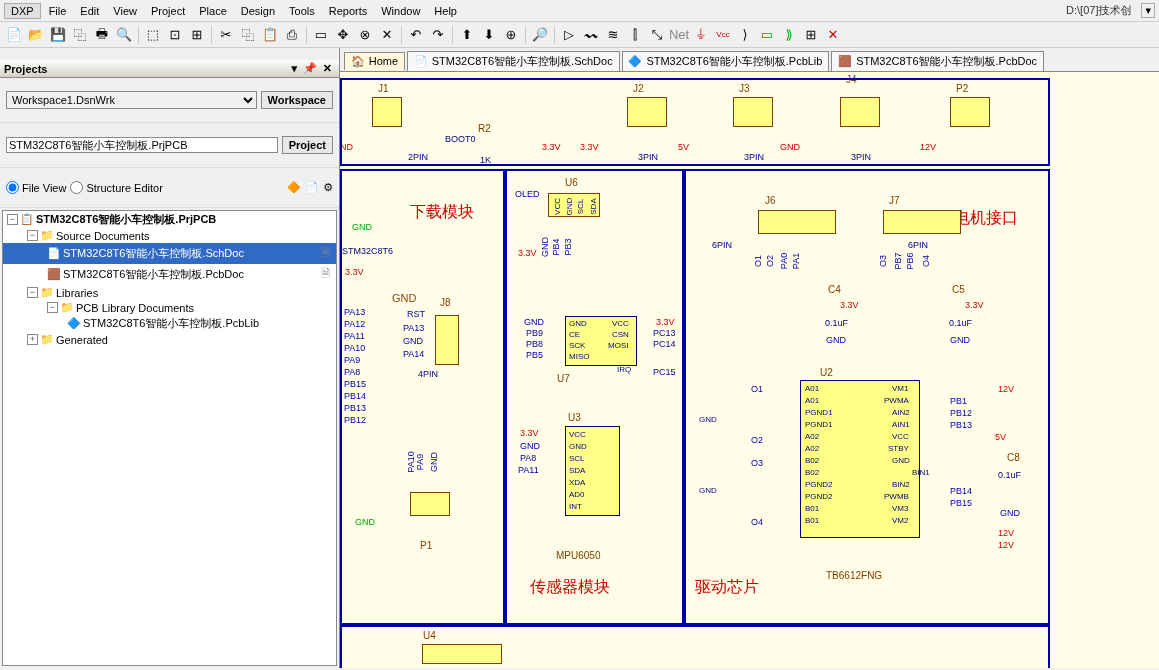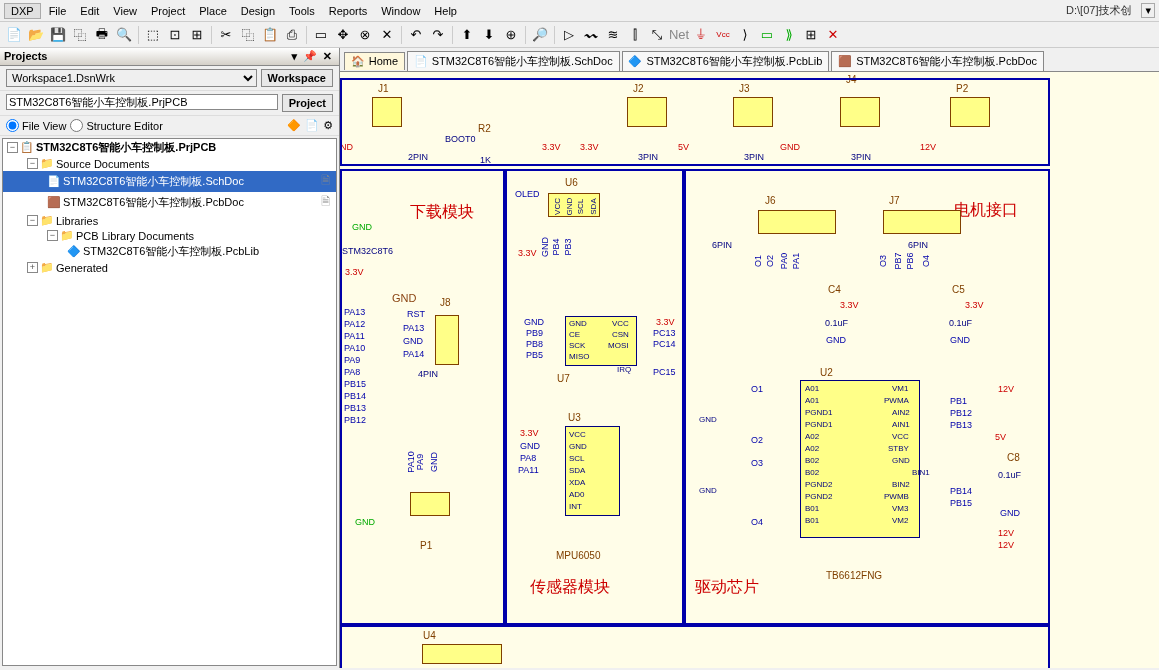--- a/index.html
+++ b/index.html
@@ -11,24 +11,24 @@
 .menubar .path { margin-left: auto; color: #333; padding-right: 4px; }
 .menubar .arrow { border: 1px solid #aaa; padding: 0 3px; margin-left: 4px; }
 
 .toolbar { background: #f0f0f0; padding: 2px 4px; display: flex; gap: 2px; border-bottom: 1px solid #ccc; height: 26px; align-items: center; }
 .toolbar .tb-btn { width: 20px; height: 20px; display: flex; align-items: center; justify-content: center; border: 1px solid transparent; cursor: pointer; font-size: 13px; }
 .toolbar .sep { width: 1px; height: 18px; background: #ccc; margin: 0 2px; }
 
 .main-area { display: flex; height: 620px; }
 
 .panel { width: 340px; background: #f0f0f0; border-right: 1px solid #888; display: flex; flex-direction: column; }
-.panel-header { background: linear-gradient(#ffffff, #d4d0c8); padding: 2px 4px; font-weight: bold; border-bottom: 1px solid #888; display: flex; align-items: flex-start; }
+.panel-header { background: linear-gradient(#ffffff, #d4d0c8); padding: 2px 4px; font-weight: bold; border-bottom: 1px solid #888; display: flex; align-items: center; margin-top: 12px; }
 .panel-header .spacer { flex: 1; }
 .panel-header .btn { padding: 0 3px; cursor: pointer; }
-.panel-row { padding: 3px 6px; display: flex; gap: 4px; align-items: flex-start; border-bottom: 1px solid #ddd; }
+.panel-row { padding: 13px 6px; display: flex; gap: 4px; align-items: center; border-bottom: 1px solid #ddd; }
 .panel-row input[type=text] { flex: 1; border: 1px solid #888; padding: 1px 2px; font-size: 11px; }
 .panel-row select { flex: 1; border: 1px solid #888; padding: 1px; font-size: 11px; }
 .panel-row button { border: 1px solid #888; background: #e8e8e8; padding: 2px 6px; cursor: pointer; font-weight: bold; }
 .panel-row label { display: flex; align-items: center; gap: 3px; }
 
 .tree { flex: 1; background: #fff; border: 1px solid #888; margin: 2px; overflow: auto; font-size: 11px; }
 .tree-item { padding: 1px 2px; display: flex; align-items: center; gap: 2px; white-space: nowrap; }
 .tree-item.l1 { padding-left: 4px; }
 .tree-item.l2 { padding-left: 24px; }
 .tree-item.l3 { padding-left: 44px; }
@@ -248,21 +248,21 @@
 
       <div class="sch-section" style="left:0px;top:6px;width:710px;height:88px"></div>
       <div class="sch-section" style="left:0px;top:97px;width:165px;height:456px"></div>
       <div class="sch-section" style="left:165px;top:97px;width:179px;height:456px"></div>
       <div class="sch-section" style="left:344px;top:97px;width:366px;height:456px"></div>
       <div class="sch-section" style="left:0px;top:553px;width:710px;height:50px"></div>
 
       <div class="sch-label" style="left:70px;top:130px">下载模块</div>
       <div class="sch-label" style="left:190px;top:505px">传感器模块</div>
       <div class="sch-label" style="left:355px;top:505px">驱动芯片</div>
-      <div class="sch-label" style="left:614px;top:128px">电机接口</div>
+      <div class="sch-label" style="left:614px;top:136px">电机接口</div>
 
       <div class="pwr-sym" style="left:12px;top:150px;color:#0a0">GND</div>
       <div class="net-tag" style="left:2px;top:174px">STM32C8T6</div>
       <div class="pwr-sym" style="left:5px;top:195px">3.3V</div>
       <div class="sch-netlabel" style="left:4px;top:235px">PA13</div>
       <div class="sch-netlabel" style="left:4px;top:247px">PA12</div>
       <div class="sch-netlabel" style="left:4px;top:259px">PA11</div>
       <div class="sch-netlabel" style="left:4px;top:271px">PA10</div>
       <div class="sch-netlabel" style="left:4px;top:283px">PA9</div>
       <div class="sch-netlabel" style="left:4px;top:295px">PA8</div>

